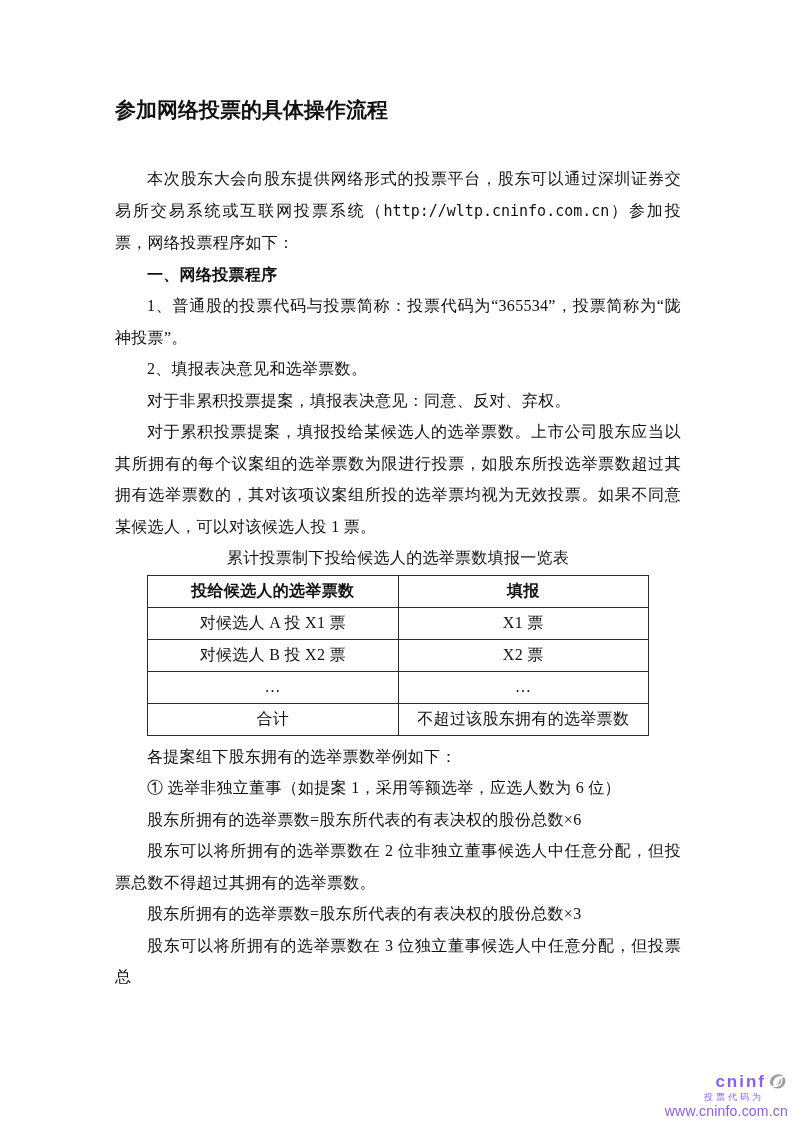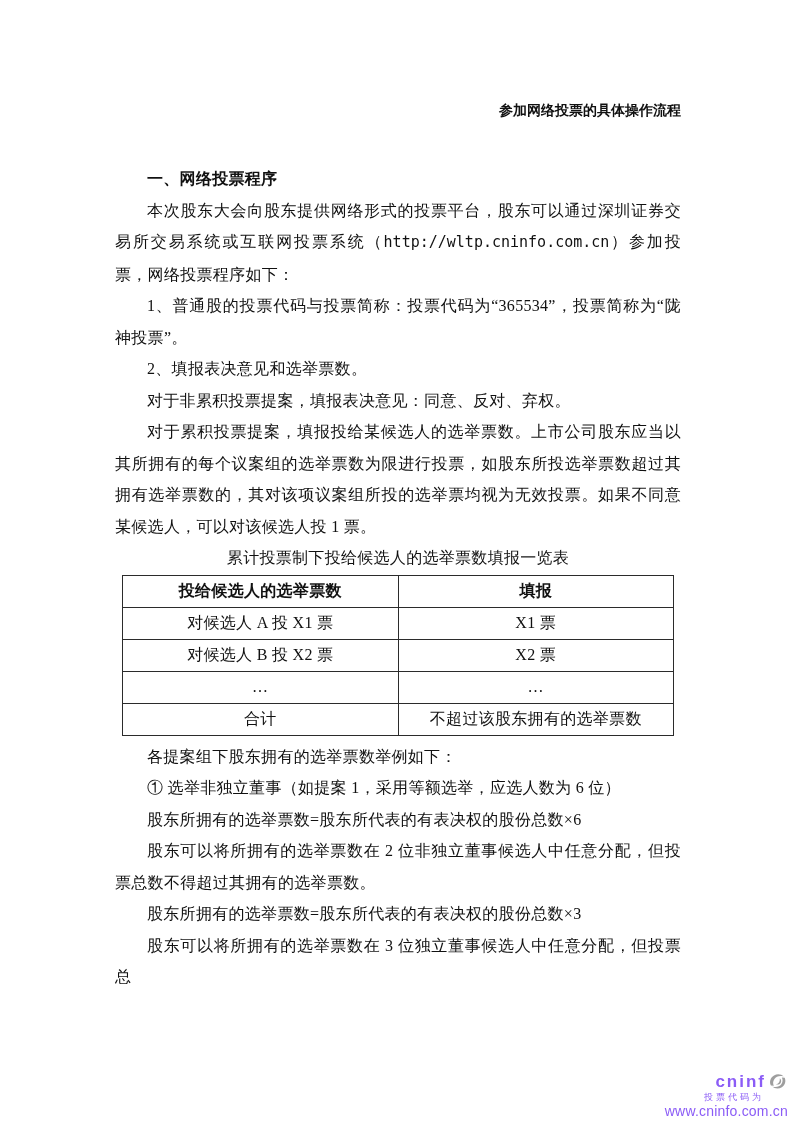--- a/index.html
+++ b/index.html
@@ -28,40 +28,40 @@
   }
   .indent { text-indent: 2em; }
   .bold { font-weight: bold; }
   .attach {
     margin: 0;
     font-size: 16px;
     line-height: 31.5px;
   }
   .title {
     margin: 6px 0 37px 0;
-    font-size: 14px;
+    font-size: 21px;
     line-height: 31px;
     font-weight: bold;
-    text-align: right;
+    text-align: left;
     font-family: Liberation Serif, serif;
   }
   .mono {
     font-family: "DejaVu Sans Mono", "Liberation Mono", monospace;
     font-size: 15px;
     letter-spacing: 0;
   }
   .caption {
     text-align: center;
     text-align-last: center;
     text-indent: 0;
   }
   table.votes {
     border-collapse: collapse;
     table-layout: fixed;
-    width: 552px;
+    width: 502px;
     margin: 1px auto 0 auto;
   }
   table.votes th,
   table.votes td {
     border: 1.5px solid #2b2b2b;
     height: 31px;
     padding: 0 4px;
     text-align: center;
     font-size: 16px;
     font-weight: normal;
@@ -100,23 +100,23 @@
   }
 </style>
 </head>
 <body>
 
 <div class="page">
 
 
   <h1 class="title">参加网络投票的具体操作流程</h1>
 
+  <p class="para indent"><span>本次股东大会向股东提供网络形式的投票平台，股东可以通过深圳证券交易所交易系统或互联网投票系统（</span><span class="mono">http://wltp.cninfo.com.cn</span><span>）参加投票，网络投票程序如下：</span></p>
+
   <p class="para indent bold">一、网络投票程序</p>
-
-  <p class="para indent"><span>本次股东大会向股东提供网络形式的投票平台，股东可以通过深圳证券交易所交易系统或互联网投票系统（</span><span class="mono">http://wltp.cninfo.com.cn</span><span>）参加投票，网络投票程序如下：</span></p>
 
   <p class="para indent">1、普通股的投票代码与投票简称：投票代码为“365534”，投票简称为“陇神投票”。</p>
   <p class="para indent">2、填报表决意见和选举票数。</p>
   <p class="para indent">对于非累积投票提案，填报表决意见：同意、反对、弃权。</p>
   <p class="para indent">对于累积投票提案，填报投给某候选人的选举票数。上市公司股东应当以其所拥有的每个议案组的选举票数为限进行投票，如股东所投选举票数超过其拥有选举票数的，其对该项议案组所投的选举票均视为无效投票。如果不同意某候选人，可以对该候选人投 1 票。</p>
 
   <p class="para caption">累计投票制下投给候选人的选举票数填报一览表</p>
 
   <table class="votes">
     <colgroup>

